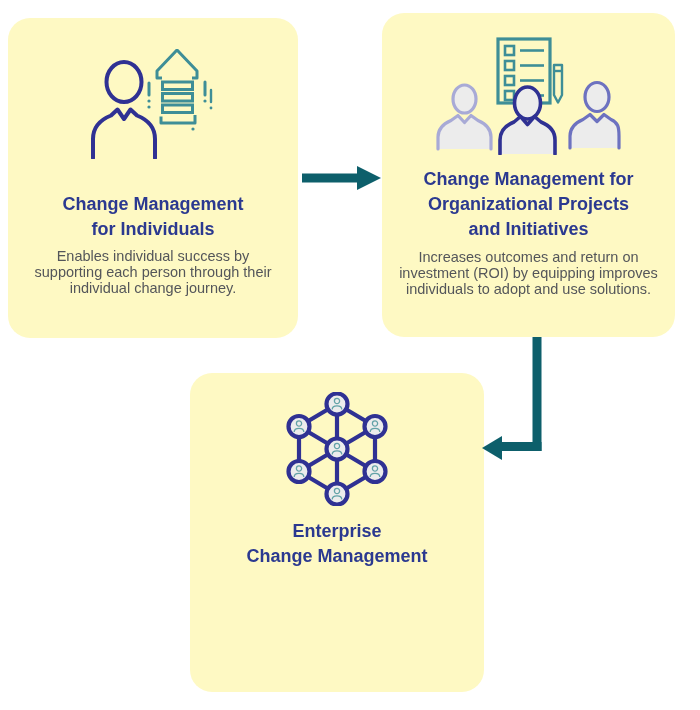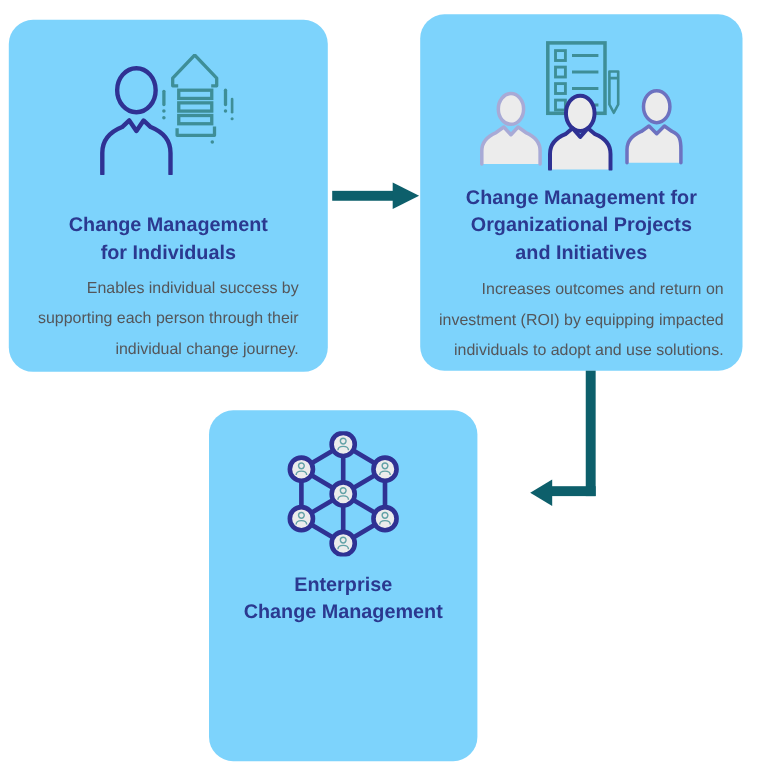--- a/index.html
+++ b/index.html
@@ -9,30 +9,30 @@
     font-family: "Liberation Sans", sans-serif;
   }
   .stage {
     position: relative;
     width: 700px; height: 710px;
     background: #ffffff;
     overflow: hidden;
   }
   .card {
     position: absolute;
-    background: #7dd3fc;
+    background: #fef9c3;
     border-radius: 22px;
     display: flex;
     flex-direction: column;
     align-items: center;
     box-sizing: border-box;
   }
   .card-individuals { left: 8px;   top: 18px;  width: 290px; height: 320px; }
   .card-projects    { left: 382px; top: 13px;  width: 293px; height: 324px; }
-  .card-enterprise  { left: 190px; top: 373px; width: 244px; height: 319px; }
+  .card-enterprise  { left: 190px; top: 373px; width: 294px; height: 319px; }
 
   .icon-wrap {
     display: flex; align-items: center; justify-content: center;
   }
   .card-individuals .icon-wrap { margin-top: 30px; height: 112px; }
   .card-projects    .icon-wrap { margin-top: 24px; height: 118px; }
   .card-enterprise  .icon-wrap { margin-top: 19px; height: 114px; }
 
   .card-title {
     margin: 0;
@@ -44,22 +44,22 @@
     white-space: pre-line;
   }
   .card-individuals .card-title { margin-top: 32px; }
   .card-projects    .card-title { margin-top: 12px; }
   .card-enterprise  .card-title { margin-top: 13px; }
 
   .card-body {
     margin: 0;
     color: #54565a;
     font-size: 14.5px;
-    line-height: 28px;
-    text-align: right;
+    line-height: 16px;
+    text-align: center;
     white-space: pre-line;
   }
   .card-individuals .card-body { margin-top: 6px; }
   .card-projects    .card-body { margin-top: 7px; }
   .card-enterprise  .card-body { margin-top: 9px; }
 
   .arrows {
     position: absolute;
     left: 0; top: 0;
     width: 700px; height: 710px;
@@ -125,21 +125,21 @@
         <path d="M134,111 V99 C134,90 140,85.5 147,82.5 L154,77.5 L161,84.5 L168,77.5 L175,82.5 C182,85.5 183,90 183,99 V111" fill="#ececec" stroke="#6d72c0" stroke-width="3.2" stroke-linecap="round" stroke-linejoin="round"></path>
 
         <ellipse cx="91.5" cy="66" rx="13" ry="16" fill="#ececec" stroke="#2f3193" stroke-width="3.6"></ellipse>
         <path d="M64,117 V103 C64,93 70.5,88 78,85 L84.5,79.5 L91.5,87.5 L98.5,79.5 L105,85 C112.5,88 119,93 119,103 V117" fill="#ececec" stroke="#2f3193" stroke-width="3.6" stroke-linecap="round" stroke-linejoin="round"></path>
       </svg>
     </div>
     <h2 class="card-title">Change Management for
 Organizational Projects
 and Initiatives</h2>
     <p class="card-body">Increases outcomes and return on
-investment (ROI) by equipping impacted
+investment (ROI) by equipping improves
 individuals to adopt and use solutions.</p>
   </section>
 
   <section class="card card-enterprise">
     <div class="icon-wrap">
       <svg width="110" height="114" viewBox="0 0 110 114" fill="none">
         <defs>
           <g id="node-person">
             <circle cx="0" cy="-3" r="2.6" stroke="#63a2a7" stroke-width="1.3" fill="none"></circle>
             <path d="M-4.8,5.4 C-4.8,0.6 4.8,0.6 4.8,5.4" stroke="#63a2a7" stroke-width="1.3" fill="none"></path>

